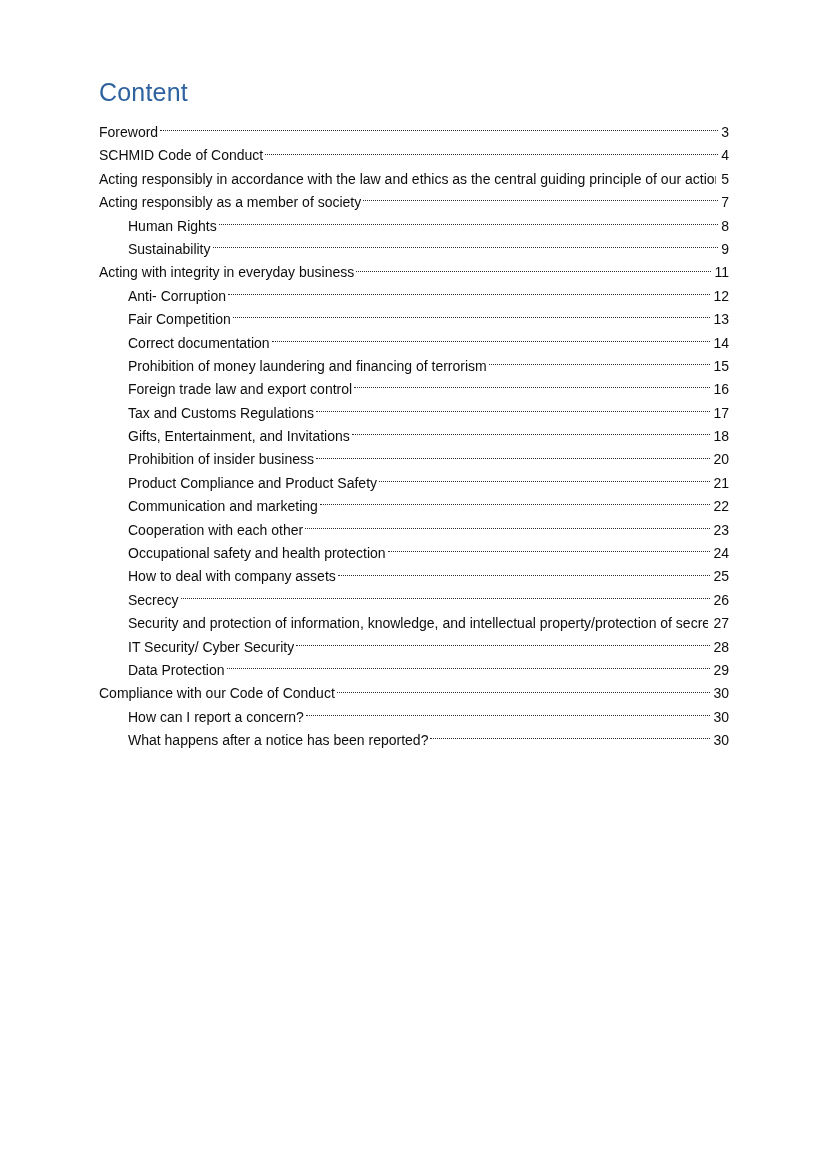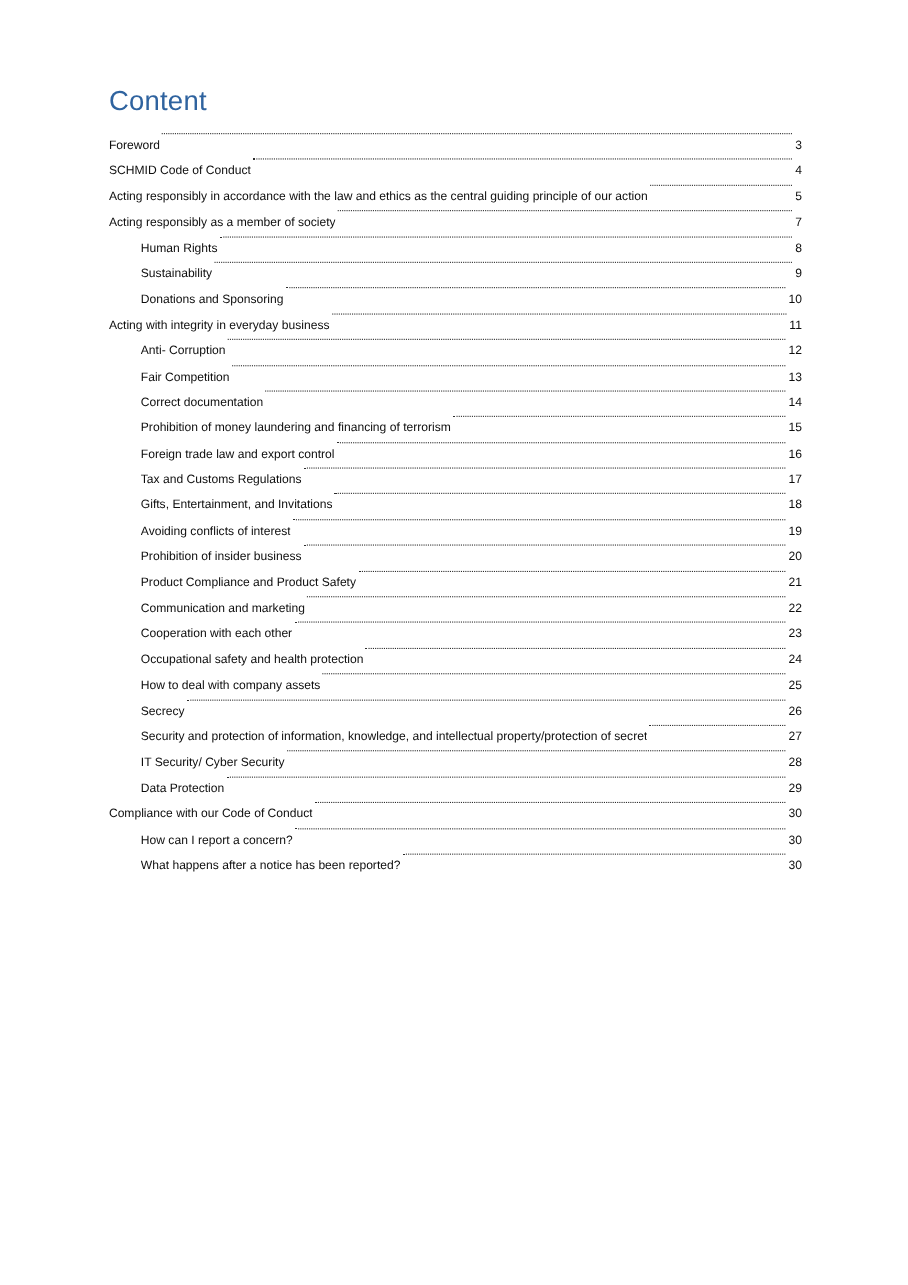--- a/index.html
+++ b/index.html
@@ -23,24 +23,24 @@
     letter-spacing: 0.2px;
   }
   .toc {
     position: absolute;
     left: 99px;
     top: 121px;
     width: 630px;
   }
   .toc-row {
     display: flex;
-    align-items: flex-start;
+    align-items: center;
     height: 23.4px;
     line-height: 23.4px;
-    font-size: 11px;
+    font-size: 14px;
     color: var(--body-text, #0D0D0D);
     white-space: nowrap;
   }
   .toc-row.indent { padding-left: 29px; }
   .toc-label {
     flex: 0 1 auto;
     min-width: 0;
     overflow: hidden;
   }
   .toc-leader {
@@ -121,25 +121,20 @@
       <div class="toc-row indent">
         <span class="toc-label">Human Rights</span>
         <span class="toc-leader"></span>
         <span class="toc-page">8</span>
       </div>
       <div class="toc-row indent">
         <span class="toc-label">Sustainability</span>
         <span class="toc-leader"></span>
         <span class="toc-page">9</span>
       </div>
-      <div class="toc-row indent">
-        <span class="toc-label">Donations and Sponsoring</span>
-        <span class="toc-leader"></span>
-        <span class="toc-page">10</span>
-      </div>
       <div class="toc-row">
         <span class="toc-label">Acting with integrity in everyday business</span>
         <span class="toc-leader"></span>
         <span class="toc-page">11</span>
       </div>
       <div class="toc-row indent">
         <span class="toc-label">Anti- Corruption</span>
         <span class="toc-leader"></span>
         <span class="toc-page">12</span>
       </div>
@@ -165,25 +160,20 @@
       </div>
       <div class="toc-row indent">
         <span class="toc-label">Tax and Customs Regulations</span>
         <span class="toc-leader"></span>
         <span class="toc-page">17</span>
       </div>
       <div class="toc-row indent">
         <span class="toc-label">Gifts, Entertainment, and Invitations</span>
         <span class="toc-leader"></span>
         <span class="toc-page">18</span>
-      </div>
-      <div class="toc-row indent">
-        <span class="toc-label">Avoiding conflicts of interest</span>
-        <span class="toc-leader"></span>
-        <span class="toc-page">19</span>
       </div>
       <div class="toc-row indent">
         <span class="toc-label">Prohibition of insider business</span>
         <span class="toc-leader"></span>
         <span class="toc-page">20</span>
       </div>
       <div class="toc-row indent">
         <span class="toc-label">Product Compliance and Product Safety</span>
         <span class="toc-leader"></span>
         <span class="toc-page">21</span>

